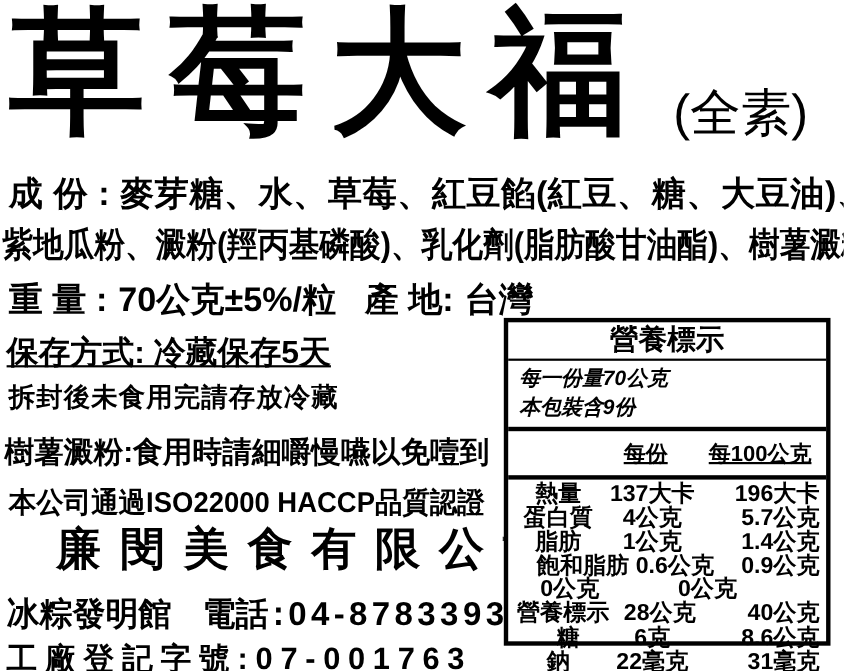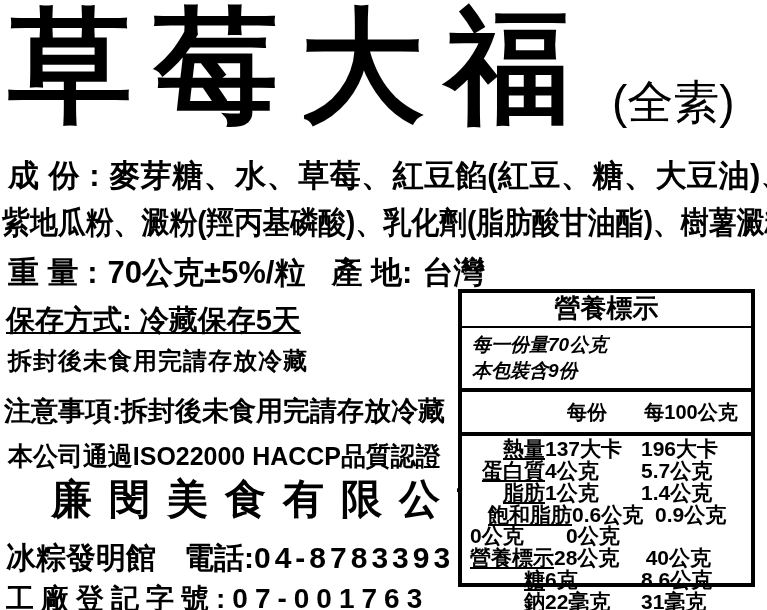--- a/index.html
+++ b/index.html
@@ -32,21 +32,21 @@
   .weight-line .gap{display:inline-block;width:26px;}
   .weight-line .sgap{display:inline-block;width:10px;}
 
   
   .storage-line{top:301px;left:6px;font-size:29px;text-decoration:underline;}
   .storage-note-line{top:345px;left:8px;font-size:24px;font-weight:900;letter-spacing:1px;text-align:right;}
   .caution-line{top:393px;left:4px;font-size:27px;font-weight:900;}
   .cert-line{top:439px;left:8px;font-size:26px;font-weight:900;transform:scaleX(0.96);transform-origin:left center;}
   .company-line{top:472px;left:8px;font-size:41px;font-weight:900;letter-spacing:17px;margin-left:43px;}
   .contact-line{top:538px;left:6px;font-size:30px;}
-  .contact-line .phone-label{margin-left:28px;}
+  .contact-line .phone-label{margin-left:28px;font-family:Liberation Mono, monospace;}
   .contact-line .phone-number{letter-spacing:4px;}
   .factory-line{top:580px;left:6px;font-size:28px;letter-spacing:7px;}
 
   
   .nutrition-table{
     position:absolute;left:458px;top:289px;width:297px;height:298px;
     border:4px solid #000;box-sizing:border-box;
     display:flex;flex-direction:column;background:#fff;
   }
   .nt-title{
@@ -54,50 +54,50 @@
     padding:1px 0 2px;border-bottom:2px solid #000;line-height:1.15;
   }
   .nt-serving{
     padding:4px 6px 3px 10px;font-size:19px;line-height:1.4;
     border-bottom:4px solid #000;
     font-style:italic;
   }
   .nt-serving div{white-space:nowrap;}
   .nt-header{
     display:flex;align-items:center;justify-content:flex-end;
-    font-size:20px;padding:7px 6px 6px 6px;border-bottom:4px solid #000;
+    font-size:20px;padding:7px 6px 6px 6px;border-bottom:4px solid #000;text-decoration:underline;
   }
   .nt-header .h1{width:100px;text-align:center;}
   .nt-header .h2{width:108px;text-align:center;}
   .nt-body{
     flex:1;display:flex;flex-direction:column;justify-content:space-evenly;
     padding:2px 6px 2px 8px;
   }
   .nt-row{display:flex;align-items:baseline;font-size:21px;line-height:1.04;}
-  .nt-row .nt-label{flex:1;text-align:right;white-space:nowrap;text-decoration:underline;}
+  .nt-row .nt-label{flex:1;text-align:center;white-space:nowrap;}
   .nt-row.indent .nt-label{padding-left:18px;}
-  .nt-row .nt-v1{width:96px;text-align:left;white-space:nowrap;}
-  .nt-row .nt-v2{width:104px;text-align:left;white-space:nowrap;}
+  .nt-row .nt-v1{width:96px;text-align:center;white-space:nowrap;}
+  .nt-row .nt-v2{width:104px;text-align:right;white-space:nowrap;}
 </style>
 </head>
 <body>
 
 <div class="abs product-title">草莓大福</div>
 <div class="abs diet-label">(全素)</div>
 
 <div class="abs ing-line1">成 份 : 麥芽糖、水、草莓、紅豆餡(紅豆、糖、大豆油)、</div>
 <div class="abs ing-line2">紫地瓜粉、澱粉(羥丙基磷酸)、乳化劑(脂肪酸甘油酯)、樹薯澱粉</div>
 
 <div class="abs weight-line">
   <span>重 量 :</span><span class="sgap"></span><span>70公克±5%/粒</span><span class="gap"></span><span>產 地:</span><span class="sgap"></span><span>台灣</span>
 </div>
 
 <div class="abs storage-line">保存方式: 冷藏保存5天</div>
 <div class="abs storage-note-line">拆封後未食用完請存放冷藏</div>
-<div class="abs caution-line">注意事項:拆封後未食用完請存放冷藏</div>
+<div class="abs caution-line">樹薯澱粉:食用時請細嚼慢嚥以免噎到</div>
 <div class="abs cert-line">本公司通過ISO22000 HACCP品質認證</div>
 <div class="abs company-line">廉閔美食有限公司</div>
 <div class="abs contact-line">
   <span>冰粽發明館</span><span class="phone-label">電話:</span><span class="phone-number">04-8783393</span>
 </div>
 <div class="abs factory-line">
   <span>工廠登記字號:</span><span>07-001763</span>
 </div>
 
 <div class="nutrition-table">

